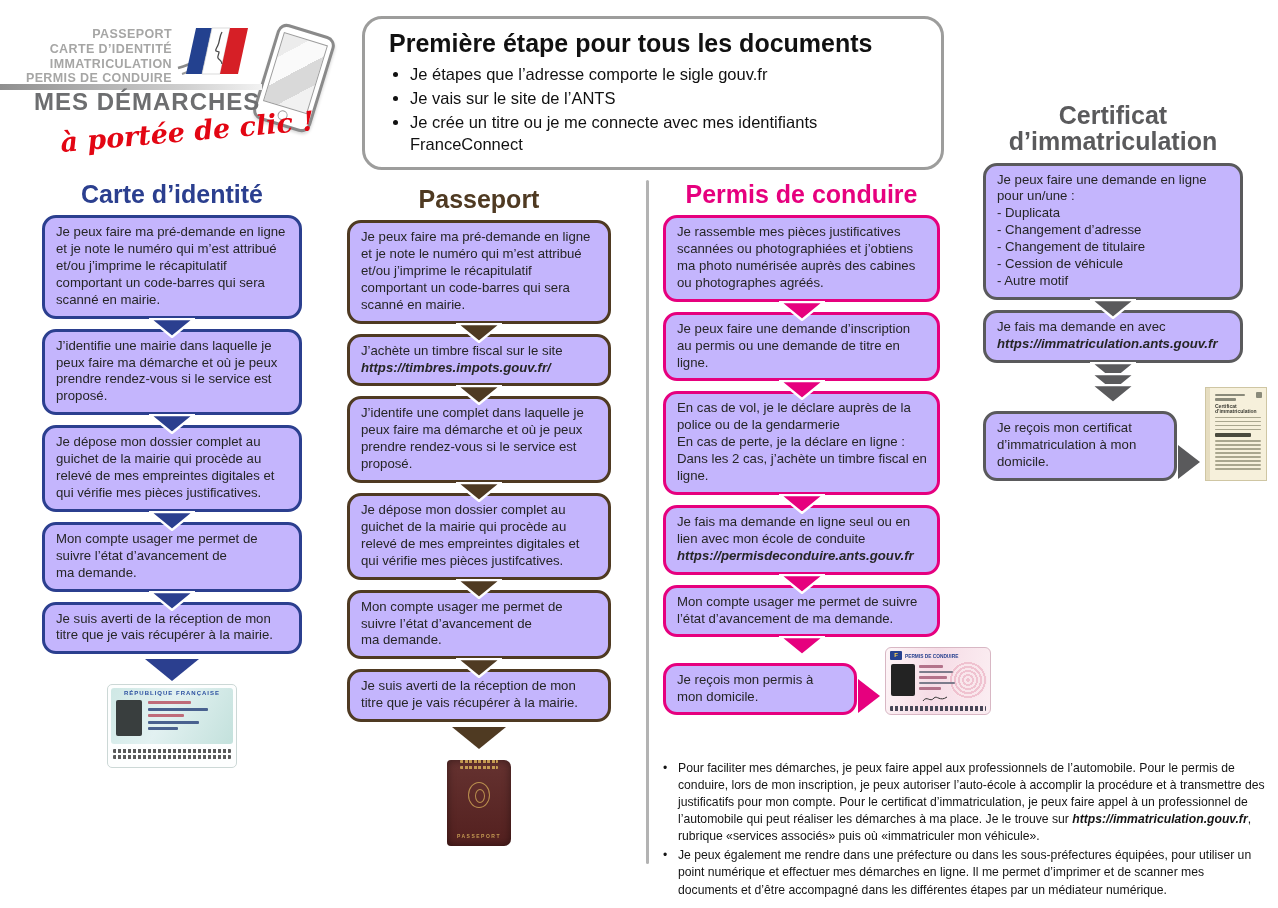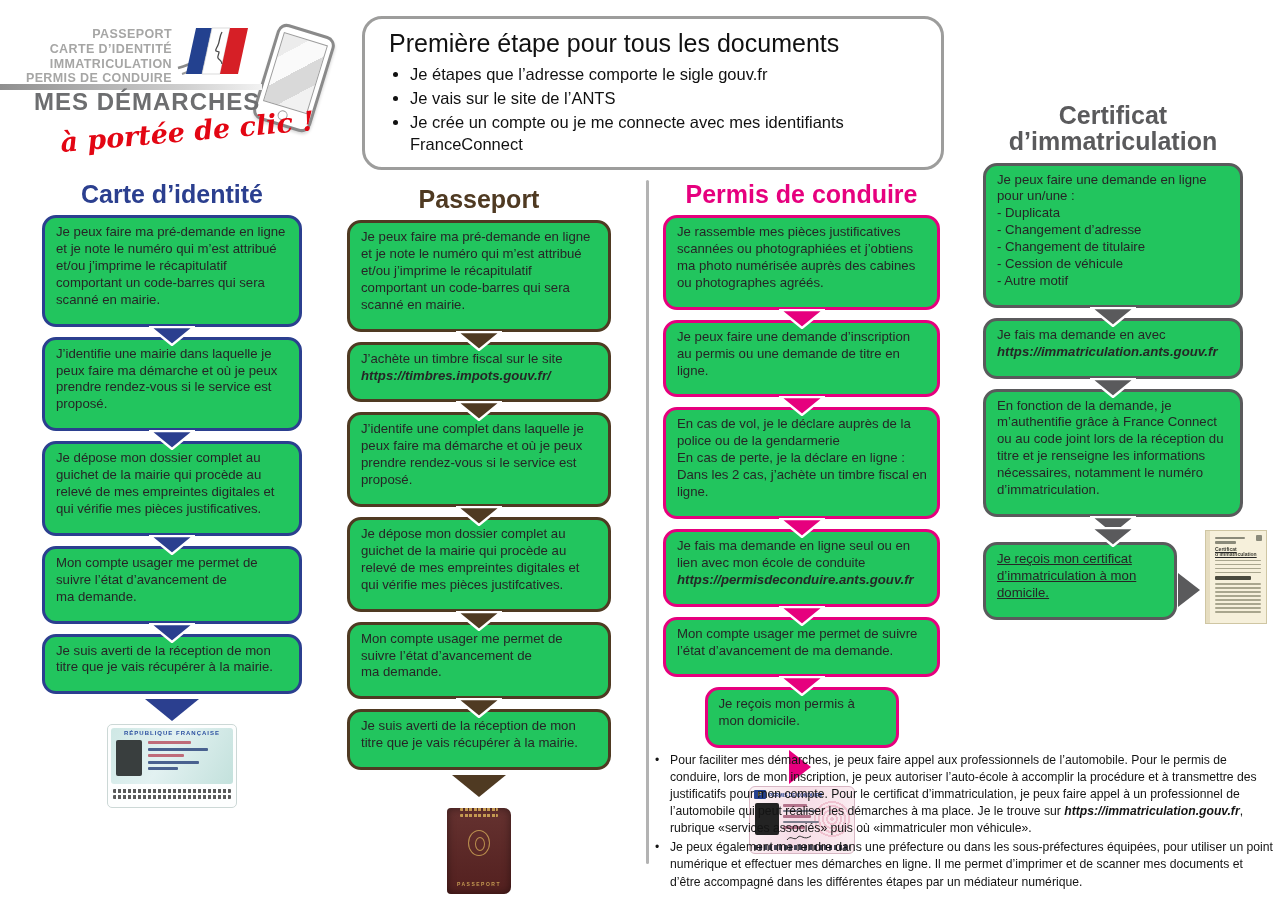--- a/index.html
+++ b/index.html
@@ -20,55 +20,55 @@
   .phone{position:absolute;left:264px;top:28px;width:54px;height:94px;transform:rotate(17deg);
     border:3px solid #8a8a8a;border-radius:10px;background:#fff;box-shadow:1px 2px 3px rgba(0,0,0,.15);}
   .phone .screen{position:absolute;left:4px;right:4px;top:6px;bottom:16px;border:1px solid #9d9d9d;
     background:linear-gradient(135deg,#ececec 22%,#fafafa 22% 48%,#d9d9d9 48% 74%,#f1f1f1 74%);}
   .phone .home{position:absolute;left:50%;bottom:3px;width:8px;height:8px;margin-left:-5px;
     border:1.5px solid #9d9d9d;border-radius:50%;}
 
   
   .intro-box{position:absolute;left:362px;top:16px;width:538px;min-height:116px;
     border:3px solid #9d9d9c;border-radius:20px;background:#fff;padding:8px 14px 10px 24px;}
-  .intro-title{margin:2px 0 5px;font-size:25px;font-weight:normal;color:#111;}
+  .intro-title{margin:2px 0 5px;font-size:25px;font-weight:bold;color:#111;}
   .intro-list{margin:0;padding-left:21px;font-size:16.5px;line-height:1.38;color:#111;}
   .intro-list li{margin:0 0 1px;}
 
   
   .col{position:absolute;}
   .col-1{left:42px;top:181px;width:260px;}
   .col-2{left:347px;top:186px;width:264px;}
   .col-3{left:663px;top:181px;width:277px;}
   .col-4{left:983px;top:102px;width:260px;}
   .col-title{margin:0 0 8px;text-align:center;font-size:25px;font-weight:bold;
     color:var(--c);line-height:1.05;}
-  .step-box{background:#22c55e;border:3px solid var(--c);border-radius:14px;
-    padding:6px 9px 15px 11px;font-size:13.2px;line-height:1.28;color:#262626;
+  .step-box{background:#c4b5fd;border:3px solid var(--c);border-radius:14px;
+    padding:6px 9px 7px 11px;font-size:13.2px;line-height:1.28;color:#262626;
     white-space:pre-line;position:relative;z-index:1;}
   .step-link{font-weight:bold;font-style:italic;}
   .connector{display:block;margin:-1px auto -9px;position:relative;z-index:2;}
   .connector.big{margin:4px auto 2px;z-index:0;}
   .side-row{display:flex;}
-  .col-3 .side-row{align-items:center;flex-direction:column;}
-  .col-4 .side-row{align-items:center;text-decoration:underline;}
+  .col-3 .side-row{align-items:flex-end;}
+  .col-4 .side-row{align-items:flex-end;}
   .side-row .step-box{flex:0 0 auto;width:168px;}
   .side-arrow{flex:none;margin:0 4px 0 0;}
   .col-4 .side-arrow{margin-top:18px;}
   .col-4 .doc{margin-top:-8px;}
   .doc{flex:none;}
   .doc.centered{margin-left:auto;margin-right:auto;}
 
   .divider{position:absolute;left:646px;top:180px;width:3px;height:684px;
     background:#b3b3b3;border-radius:2px;}
 
   
   .footer{position:absolute;left:653px;top:752px;width:620px;font-size:12.2px;
     line-height:1.4;color:#141414;}
-  .footer ul{margin:0;padding:0;list-style:none;}
+  .footer ul{margin:8px;padding:0;list-style:none;}
   .footer li{position:relative;padding-left:17px;margin:0 0 2px;}
   .footer li::before{content:"•";position:absolute;left:2px;top:0;}
   .seg-em{font-weight:bold;font-style:italic;}
 
   
   .doc-id-card{width:130px;height:84px;background:#fdfefe;border:1px solid #ccd8d6;
     border-radius:5px;padding:3px;box-sizing:border-box;}
   .idc-top{position:relative;height:56px;border-radius:3px;overflow:hidden;
     background:linear-gradient(120deg,#cfe8e5,#e2f1f1 45%,#c3e1dc);}
   .idc-head{margin:2px 2px 1px;text-align:center;font-size:6px;font-weight:bold;
@@ -157,21 +157,21 @@
     <div class="band"></div>
     <div class="logo-title">MES DÉMARCHES</div>
     <div class="logo-tagline">à portée de clic !</div>
   </div>
 
   <div class="intro-box">
     <h1 class="intro-title">Première étape pour tous les documents</h1>
     <ul class="intro-list" id="intro-bullets">
         <li>Je étapes que l’adresse comporte le sigle gouv.fr</li>
         <li>Je vais sur le site de l’ANTS</li>
-        <li>Je crée un compte ou je me connecte avec mes identifiants FranceConnect</li>
+        <li>Je crée un titre ou je me connecte avec mes identifiants FranceConnect</li>
       </ul>
   </div>
 
   <div class="divider"></div>
 
   <div id="columns">
       <section class="col col-1" style="--c: #2b3f8f;">
         <h2 class="col-title">Carte d’identité</h2>
         <div class="step-box"><span class="step-text">Je peux faire ma pré-demande en ligne et je note le numéro qui m’est attribué et/ou j’imprime le récapitulatif comportant un code-barres qui sera scanné en mairie.</span></div>
         <svg width="46" height="20" class="connector">
@@ -308,21 +308,20 @@
 - Cession de véhicule
 - Autre motif</span></div>
         <svg width="46" height="20" class="connector">
           <polygon points="1,1 45,1 23,19" fill="#5a5a5c" stroke="#fff" stroke-width="2.4"></polygon>
         </svg>
         <div class="step-box"><span class="step-text">Je fais ma demande en avec</span>
 <span class="step-link">https://immatriculation.ants.gouv.fr</span></div>
         <svg width="46" height="20" class="connector">
           <polygon points="1,1 45,1 23,19" fill="#5a5a5c" stroke="#fff" stroke-width="2.4"></polygon>
         </svg>
-        <div class="step-box"><span class="step-text">En fonction de la demande, je m’authentifie grâce à France Connect ou au code joint lors de la réception du titre et je renseigne les informations nécessaires, notamment le numéro d’immatriculation.</span></div>
         <svg width="46" height="20" class="connector">
           <polygon points="1,1 45,1 23,19" fill="#5a5a5c" stroke="#fff" stroke-width="2.4"></polygon>
         </svg>
         <svg width="46" height="20" class="connector">
           <polygon points="1,1 45,1 23,19" fill="#5a5a5c" stroke="#fff" stroke-width="2.4"></polygon>
         </svg>
         <div class="side-row">
           <div class="step-box"><span class="step-text">Je reçois mon certificat d’immatriculation à mon domicile.</span></div>
           <svg width="24" height="38" class="side-arrow">
             <polygon points="1,2 23,19 1,36" fill="#5a5a5c"></polygon>

